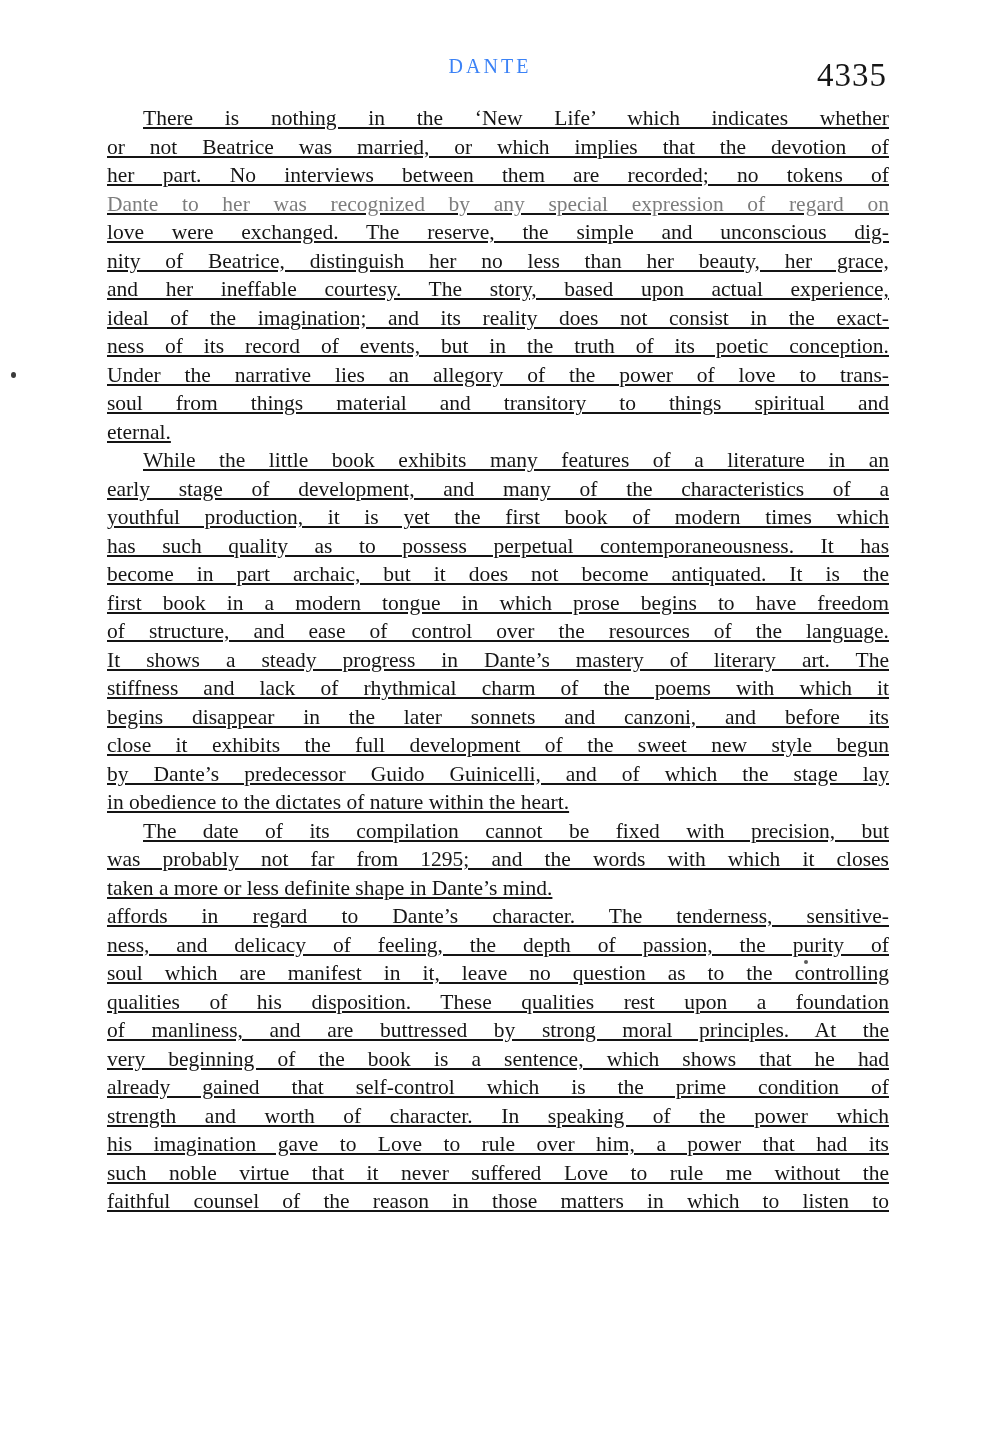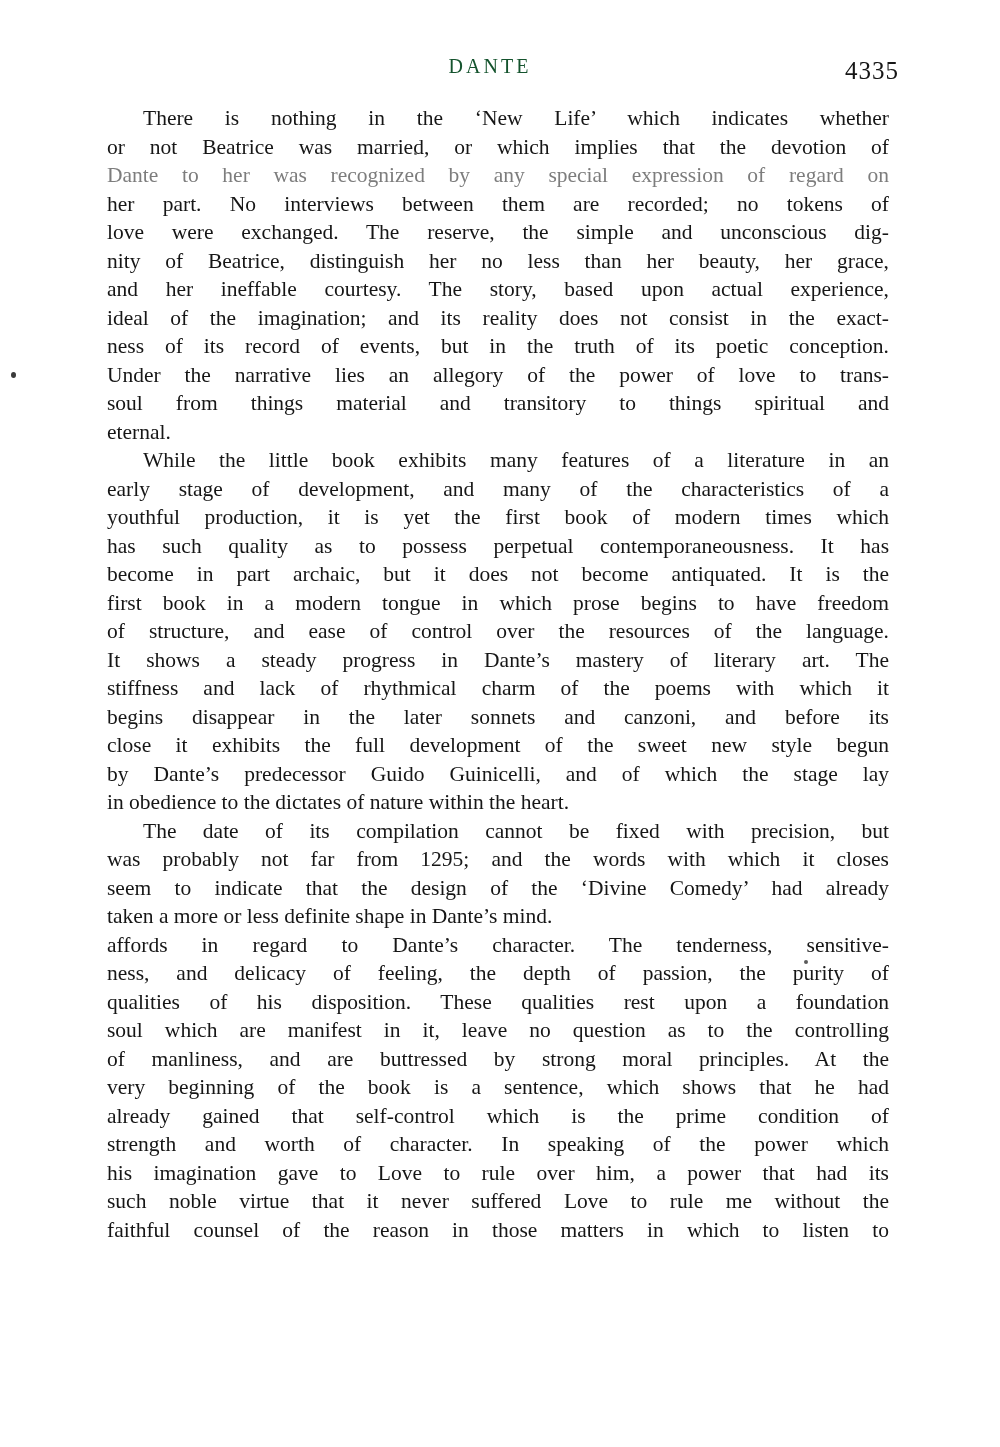--- a/index.html
+++ b/index.html
@@ -17,40 +17,41 @@
     color: #141414;
   }
   .running-header {
     position: absolute;
     top: 55px;
     left: 0;
     width: 980px;
     text-align: center;
     font-size: 20px;
     letter-spacing: 3px;
-    color: #14532d;
+    color: #3b82f6;
   }
   .page-number {
     position: absolute;
     top: 57px;
-    right: 101px;
-    font-size: 25px;
+    right: 113px;
+    font-size: 33px;
     letter-spacing: 1px;
     color: #161616;
     text-align: center;
   }
   .page-body {
     position: absolute;
     top: 104px;
     left: 107px;
     width: 782px;
   }
   .paragraph {
     margin: 0;
     padding: 0;
+    text-decoration: underline;
   }
   .line {
     font-size: 21.5px;
     line-height: 28.5px;
     height: 28.5px;
     white-space: normal;
     text-align: justify;
     text-align-last: justify;
     color: #161616;
     overflow: hidden;
@@ -81,22 +82,22 @@
   <div class="running-header">
     <span>DANTE</span>
   </div>
 
   <div class="page-number">4335</div>
 
   <div class="page-body">
       <div class="paragraph">
         <div class="line first">There is nothing in the ‘New Life’ which indicates whether</div>
         <div class="line">or not Beatrice was married, or which implies that the devotion of</div>
+        <div class="line">her part. No interviews between them are recorded; no tokens of</div>
         <div class="line faded">Dante to her was recognized by any special expression of regard on</div>
-        <div class="line">her part. No interviews between them are recorded; no tokens of</div>
         <div class="line">love were exchanged. The reserve, the simple and unconscious dig-</div>
         <div class="line">nity of Beatrice, distinguish her no less than her beauty, her grace,</div>
         <div class="line">and her ineffable courtesy. The story, based upon actual experience,</div>
         <div class="line">ideal of the imagination; and its reality does not consist in the exact-</div>
         <div class="line">ness of its record of events, but in the truth of its poetic conception.</div>
         <div class="line">Under the narrative lies an allegory of the power of love to trans-</div>
         <div class="line">soul from things material and transitory to things spiritual and</div>
         <div class="line last">eternal.</div>
       </div>
       <div class="paragraph">
@@ -110,28 +111,27 @@
         <div class="line">It shows a steady progress in Dante’s mastery of literary art. The</div>
         <div class="line">stiffness and lack of rhythmical charm of the poems with which it</div>
         <div class="line">begins disappear in the later sonnets and canzoni, and before its</div>
         <div class="line">close it exhibits the full development of the sweet new style begun</div>
         <div class="line">by Dante’s predecessor Guido Guinicelli, and of which the stage lay</div>
         <div class="line last">in obedience to the dictates of nature within the heart.</div>
       </div>
       <div class="paragraph">
         <div class="line first">The date of its compilation cannot be fixed with precision, but</div>
         <div class="line">was probably not far from 1295; and the words with which it closes</div>
-        <div class="line">seem to indicate that the design of the ‘Divine Comedy’ had already</div>
         <div class="line last">taken a more or less definite shape in Dante’s mind.</div>
       </div>
       <div class="paragraph">
         <div class="line">affords in regard to Dante’s character. The tenderness, sensitive-</div>
         <div class="line">ness, and delicacy of feeling, the depth of passion, the purity of</div>
+        <div class="line">soul which are manifest in it, leave no question as to the controlling</div>
         <div class="line">qualities of his disposition. These qualities rest upon a foundation</div>
-        <div class="line">soul which are manifest in it, leave no question as to the controlling</div>
         <div class="line">of manliness, and are buttressed by strong moral principles. At the</div>
         <div class="line">very beginning of the book is a sentence, which shows that he had</div>
         <div class="line">already gained that self-control which is the prime condition of</div>
         <div class="line">strength and worth of character. In speaking of the power which</div>
         <div class="line">his imagination gave to Love to rule over him, a power that had its</div>
         <div class="line">such noble virtue that it never suffered Love to rule me without the</div>
         <div class="line">faithful counsel of the reason in those matters in which to listen to</div>
       </div>
     </div>
 

